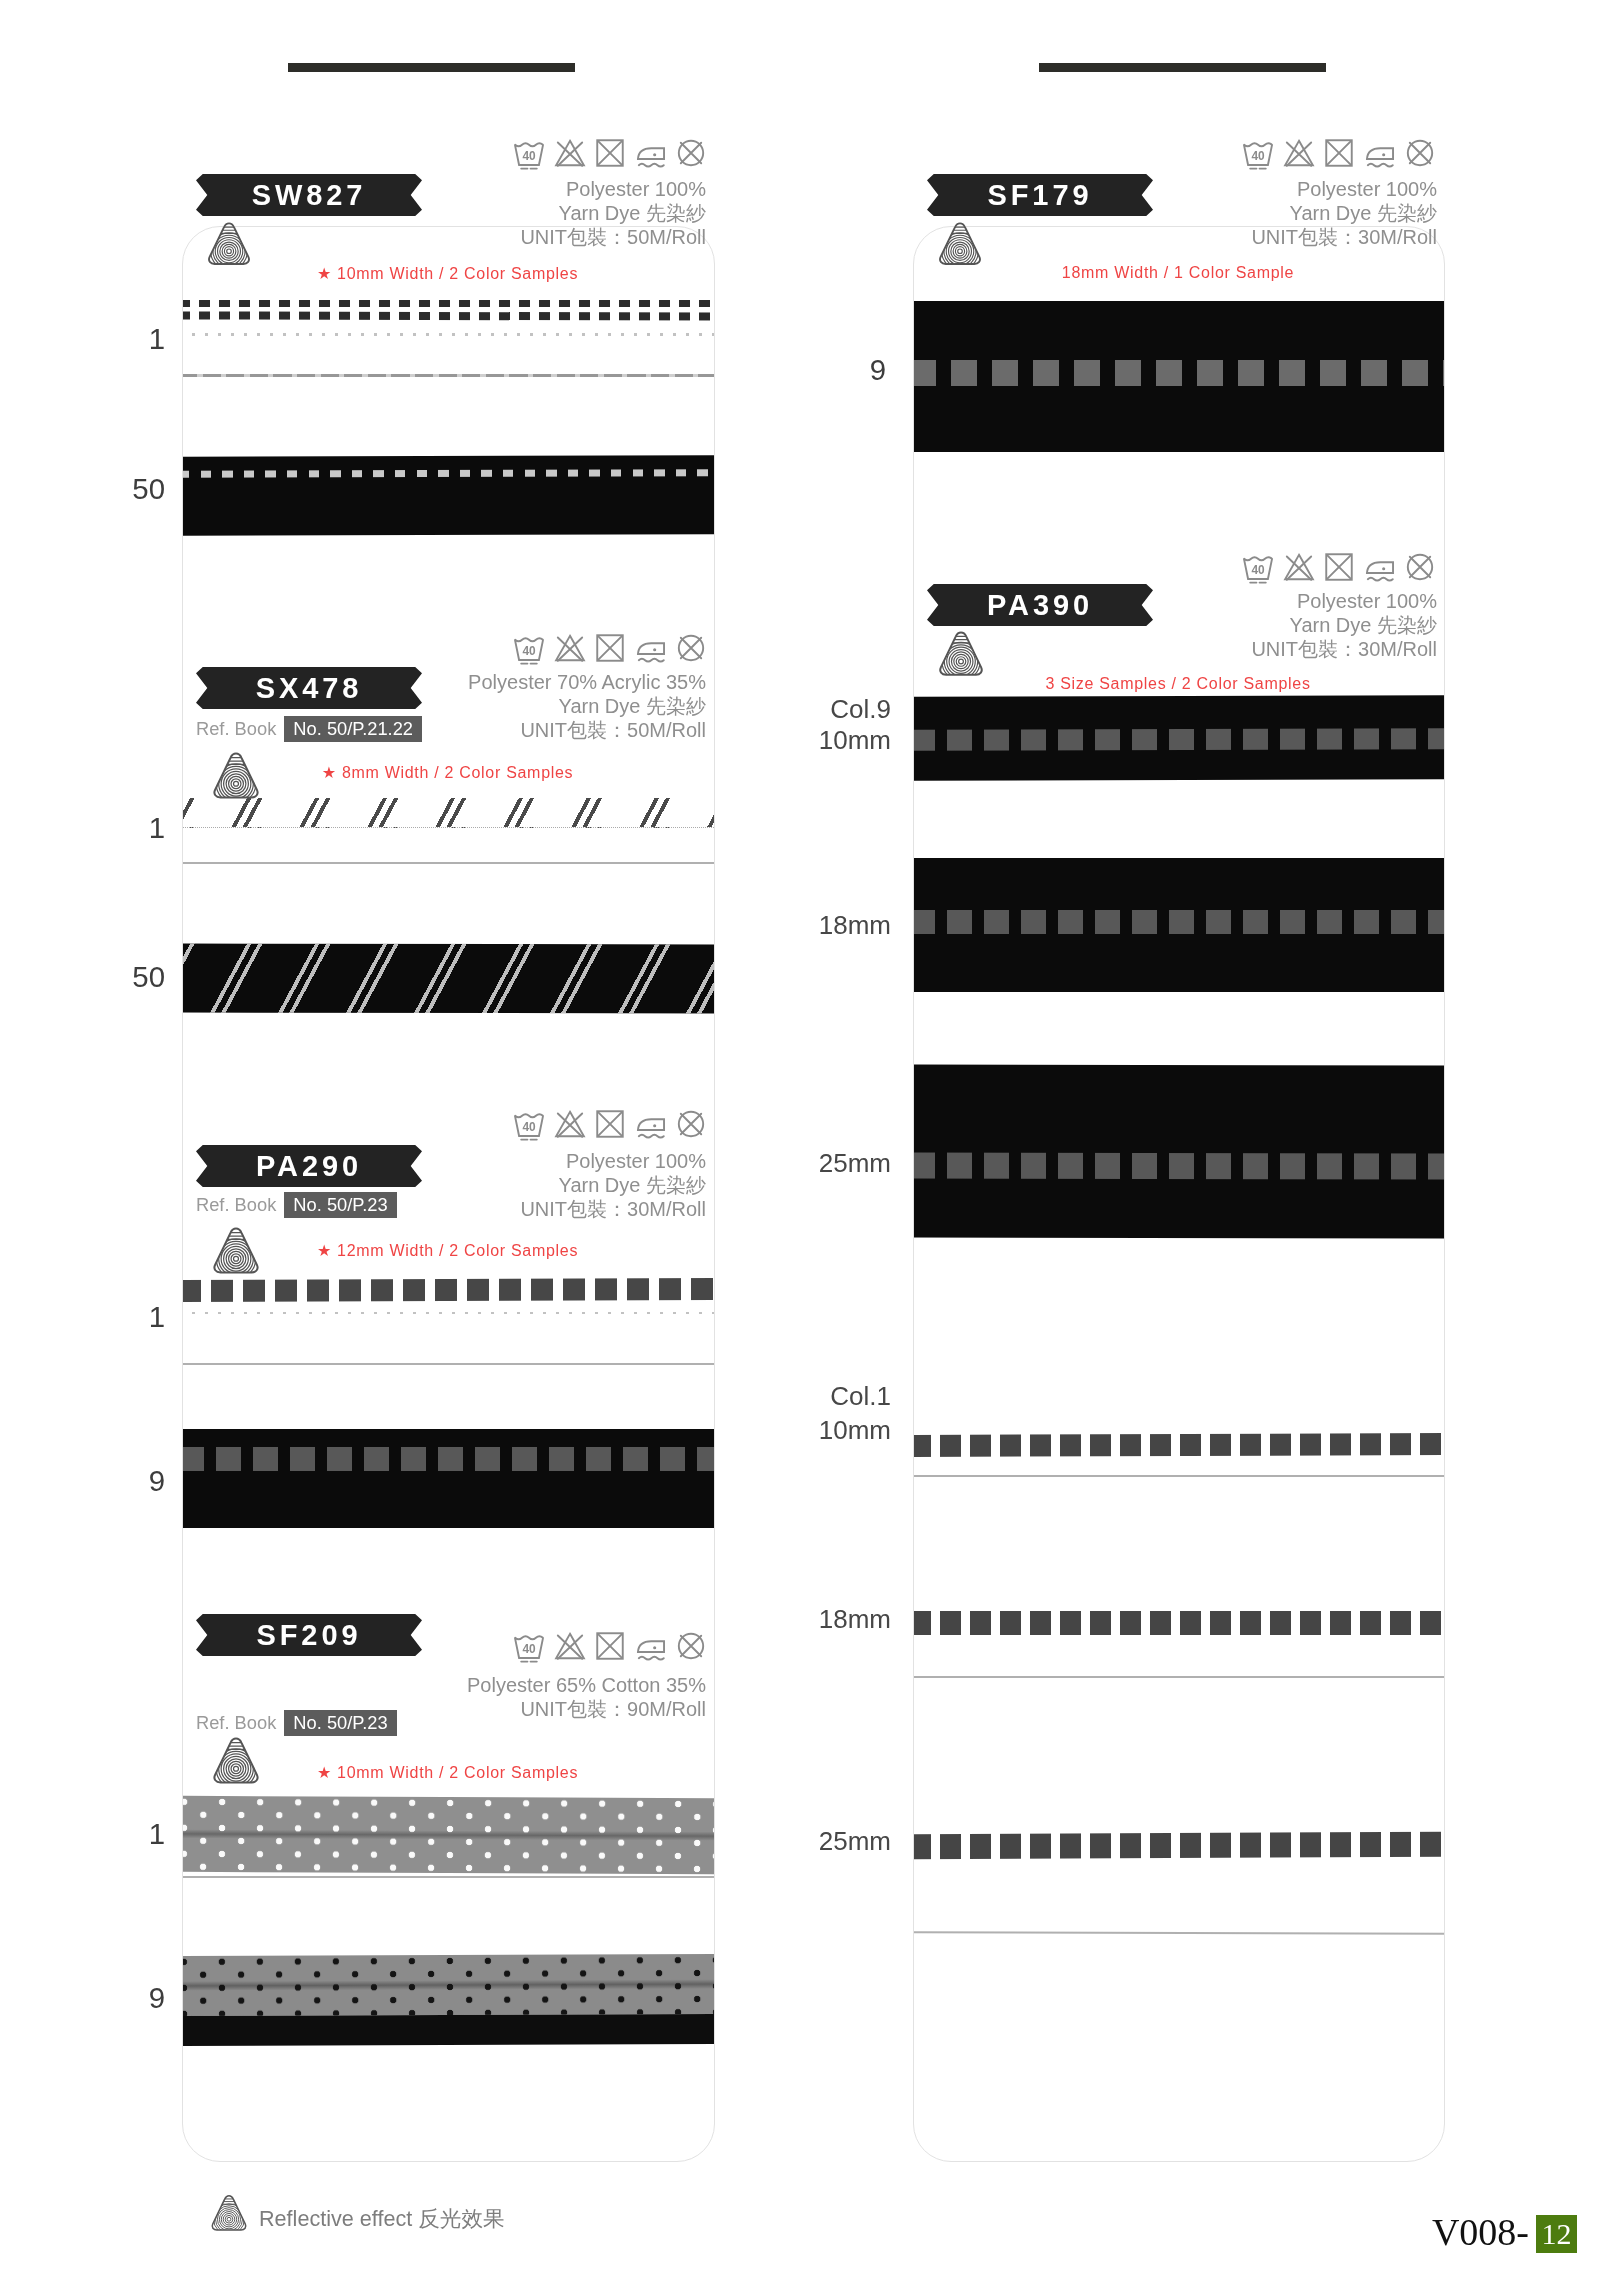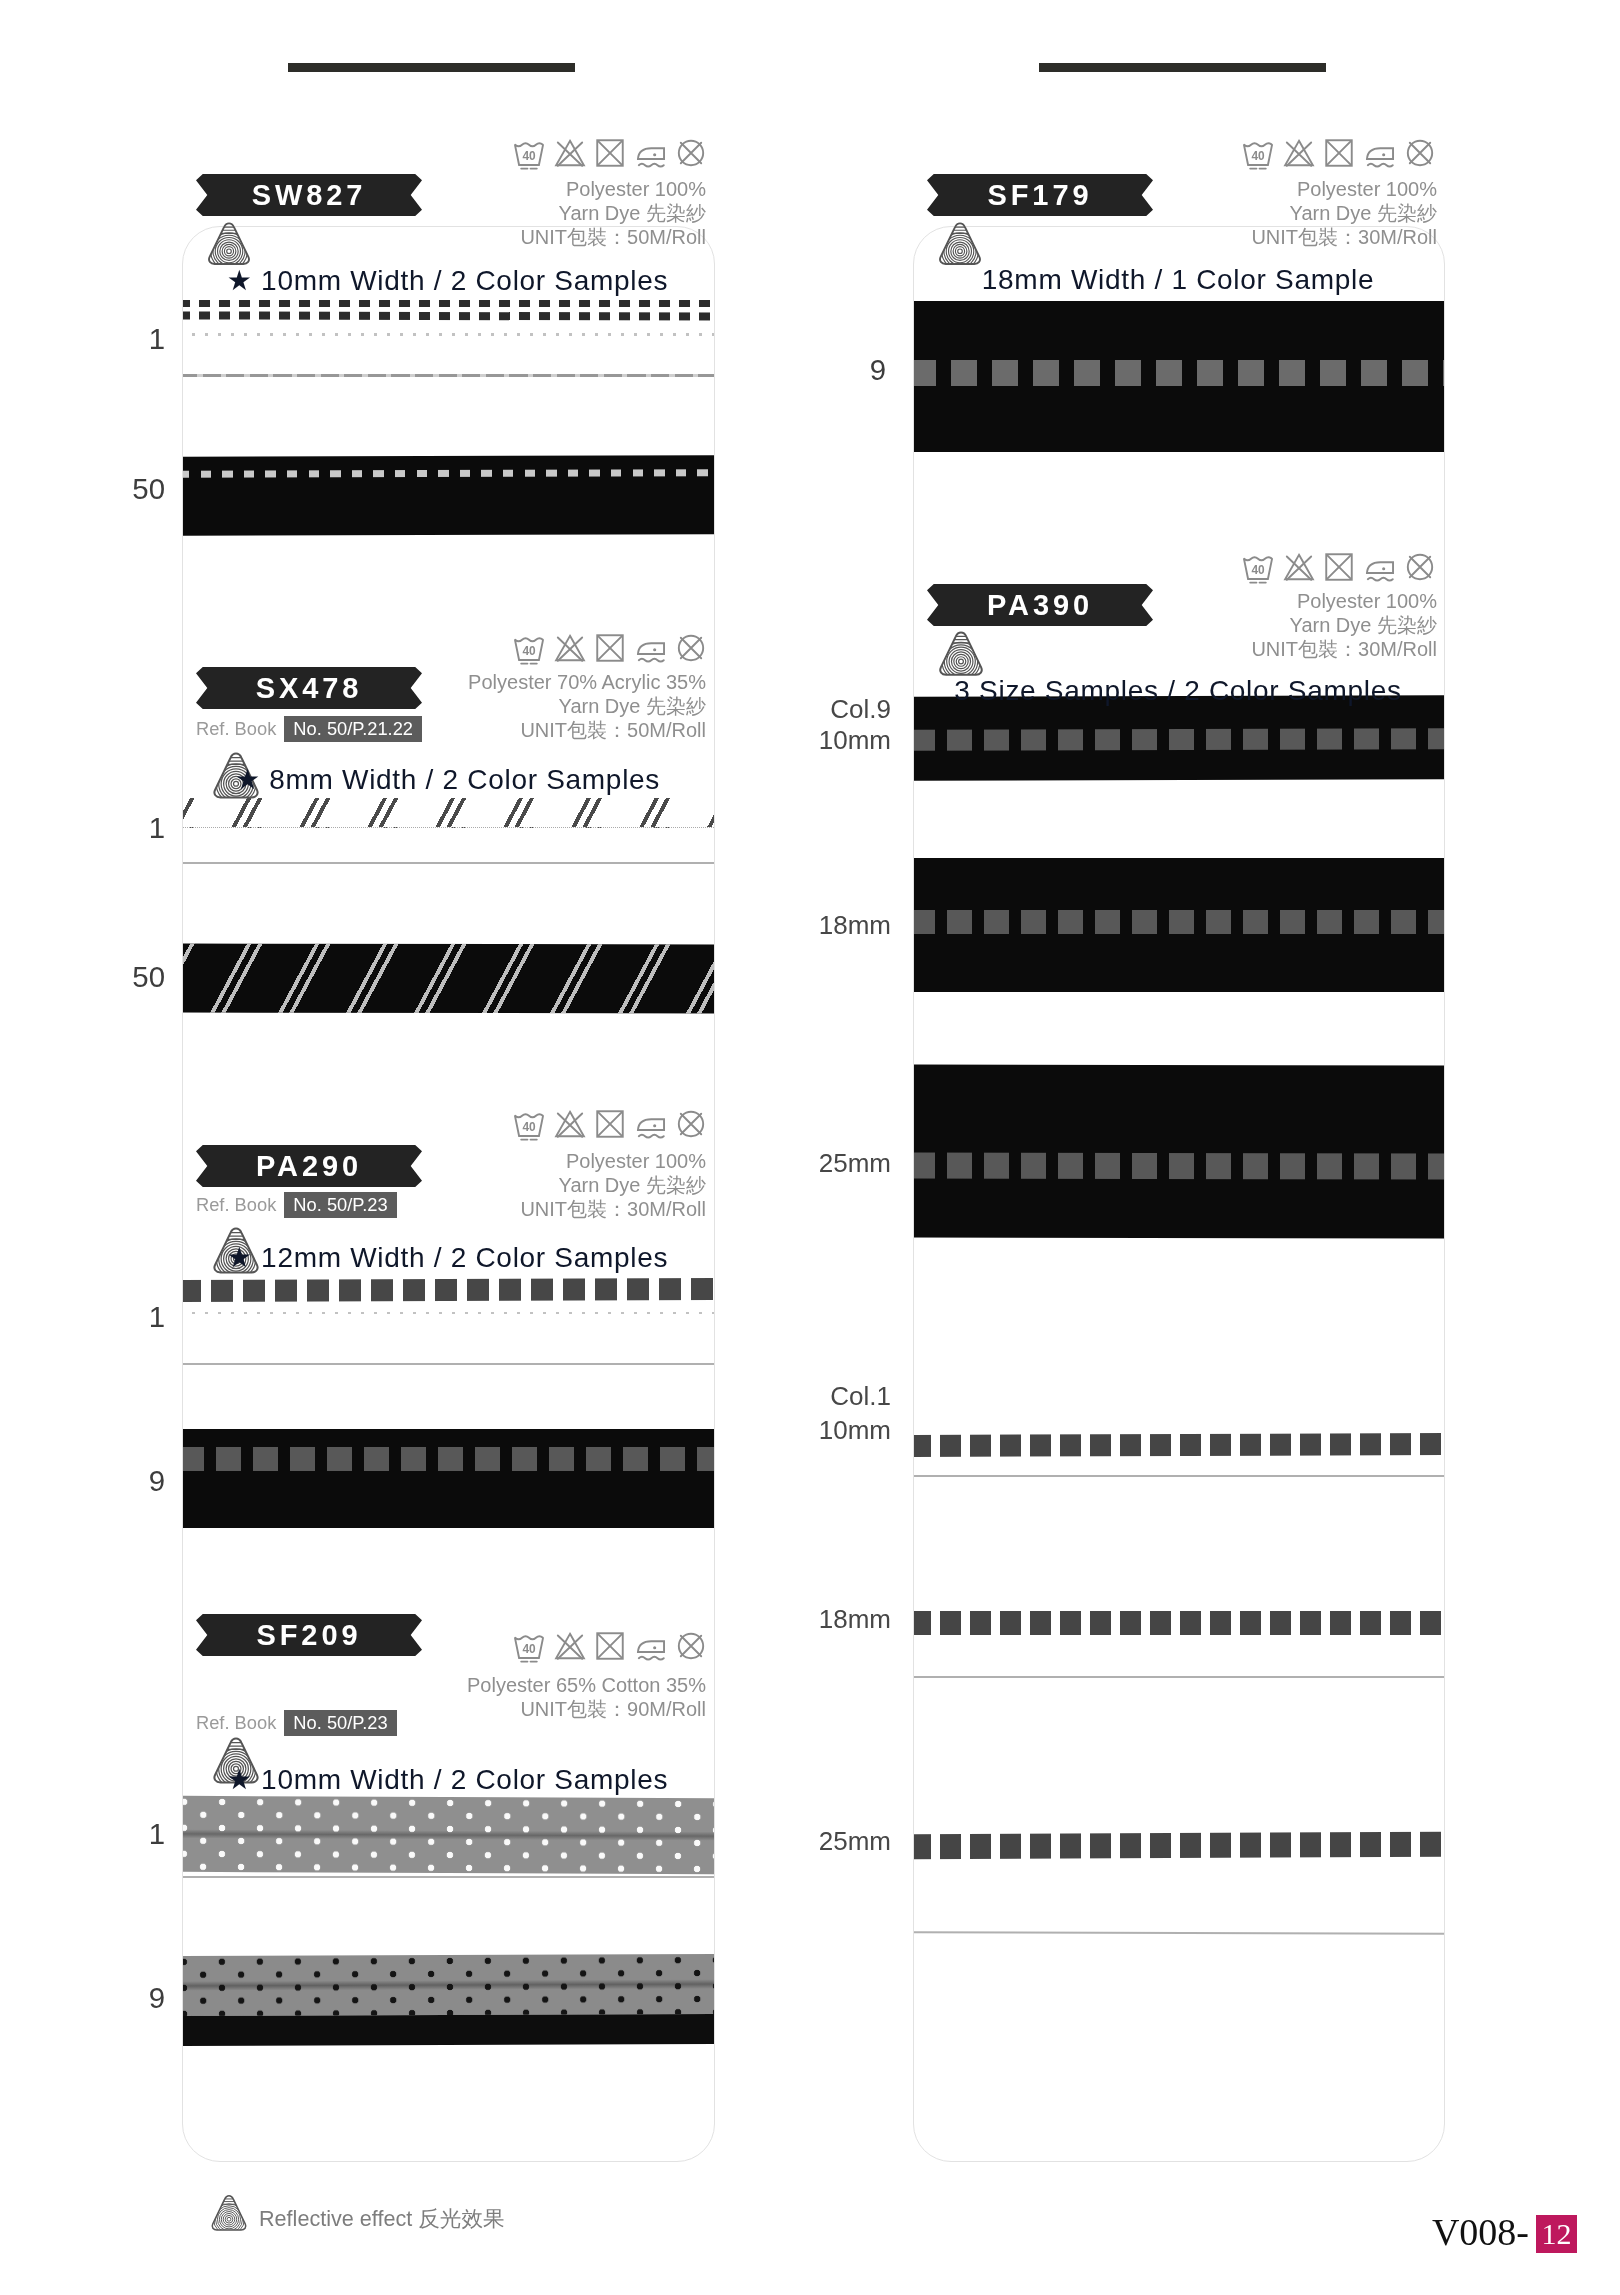--- a/index.html
+++ b/index.html
@@ -56,38 +56,38 @@
   .icfill{fill:#8b8b8b;stroke:none;}
 
   .banner{position:absolute;width:226px;height:42px;background:#232323;color:#ffffff;
           display:flex;align-items:center;justify-content:center;
           font-size:29px;font-weight:bold;letter-spacing:3.9px;
           clip-path:polygon(3% 0,97% 0,100% 15%,95% 50%,100% 85%,97% 100%,3% 100%,0 85%,5% 50%,0 15%);}
   .refrow{position:absolute;display:flex;align-items:center;gap:7.9px;}
   .reflabel{font-size:18.3px;color:#9a9a9a;}
   .refbadge{background:#5c5c5c;color:#ffffff;font-size:18.3px;padding:2px 9.2px;}
   .specs{position:absolute;width:281px;text-align:right;font-size:20px;color:#8f8f8f;line-height:24px;}
-  .note{position:absolute;text-align:center;font-size:28px;color:#0f172a;letter-spacing:0.7px;}
+  .note{position:absolute;text-align:center;font-size:16px;color:#ef4444;letter-spacing:0.7px;}
   .reficon{position:absolute;}
   .reficon svg{stroke:#555;fill:none;stroke-width:.9;width:100%;height:100%;}
 
   
   .numlab{position:absolute;left:93px;width:72px;text-align:right;font-size:29.4px;color:#3d3d3d;}
   .numlab.rcol{left:821px;width:65px;}
   .sizelab{position:absolute;left:747px;width:144px;text-align:right;font-size:26px;color:#474747;}
 
   
   .foot-refl{position:absolute;left:208px;top:2193px;width:42px;height:42px;}
   .foot-refl svg{stroke:#555;fill:none;stroke-width:.9;width:100%;height:100%;}
   .foot-refl-text{position:absolute;left:259px;top:2204px;font-size:21.6px;color:#7d7d7d;}
   .logo{position:absolute;left:701px;top:2176px;width:226px;height:92px;}
   .logo-script{font-family:"Liberation Serif",serif;font-style:italic;font-weight:bold;fill:#1f1f1f;}
   .pagecode{position:absolute;left:1392px;top:2210px;width:137px;text-align:right;
             font-family:"Liberation Serif",serif;font-size:38px;color:#111;}
-  .pagenumbox{position:absolute;left:1536px;top:2215px;width:41px;height:38px;background:#be185d;
+  .pagenumbox{position:absolute;left:1536px;top:2215px;width:41px;height:38px;background:#4d7c0f;
               color:#ffffff;display:flex;align-items:center;justify-content:center;
               font-family:"Liberation Serif",serif;font-size:30px;}
 </style>
 </head>
 <body>
 
 <svg width="0" height="0" style="position:absolute">
   <defs>
     <g id="ic-wash">
       <path d="M2.2 6.8 L5 20.5 H19 L21.8 6.8"></path>

